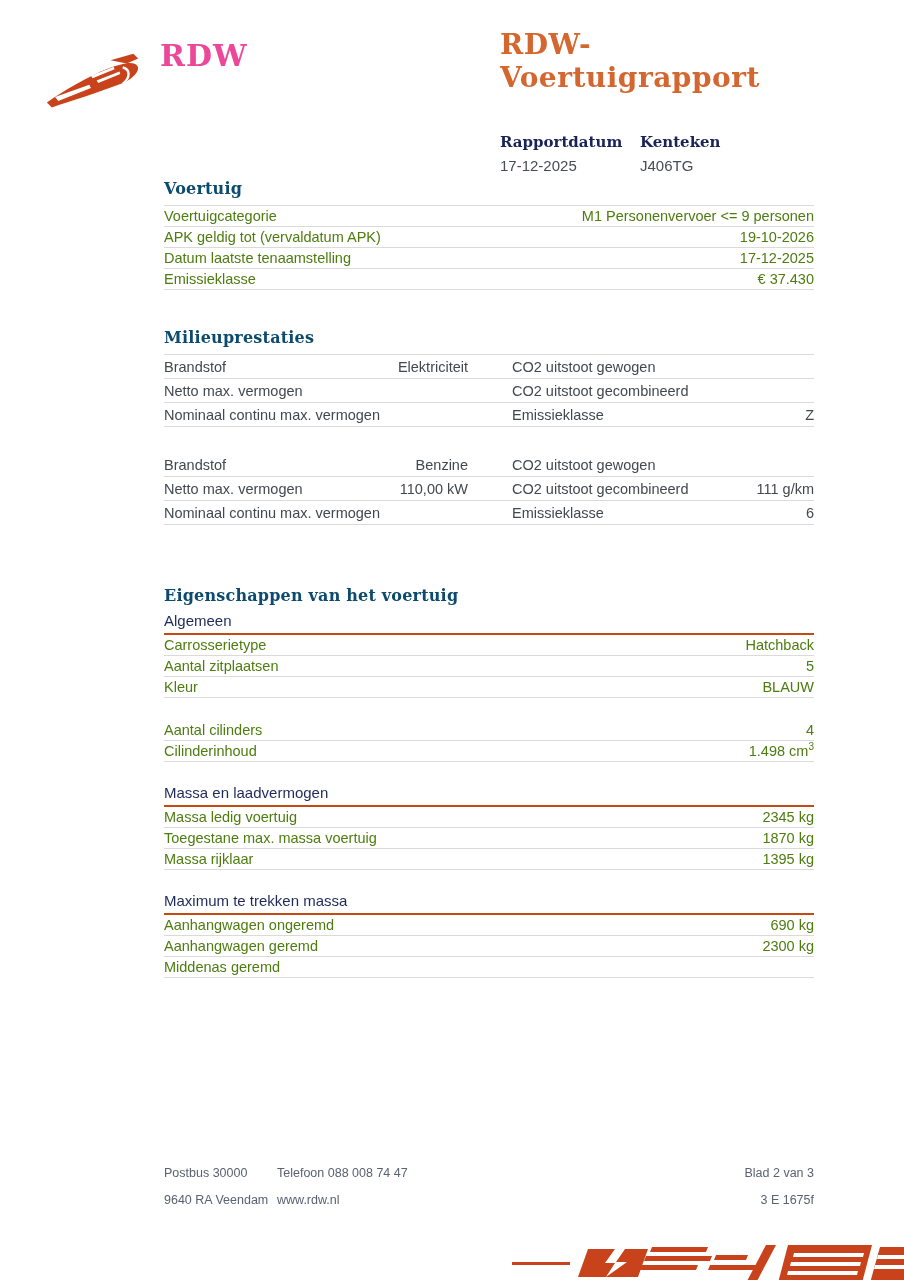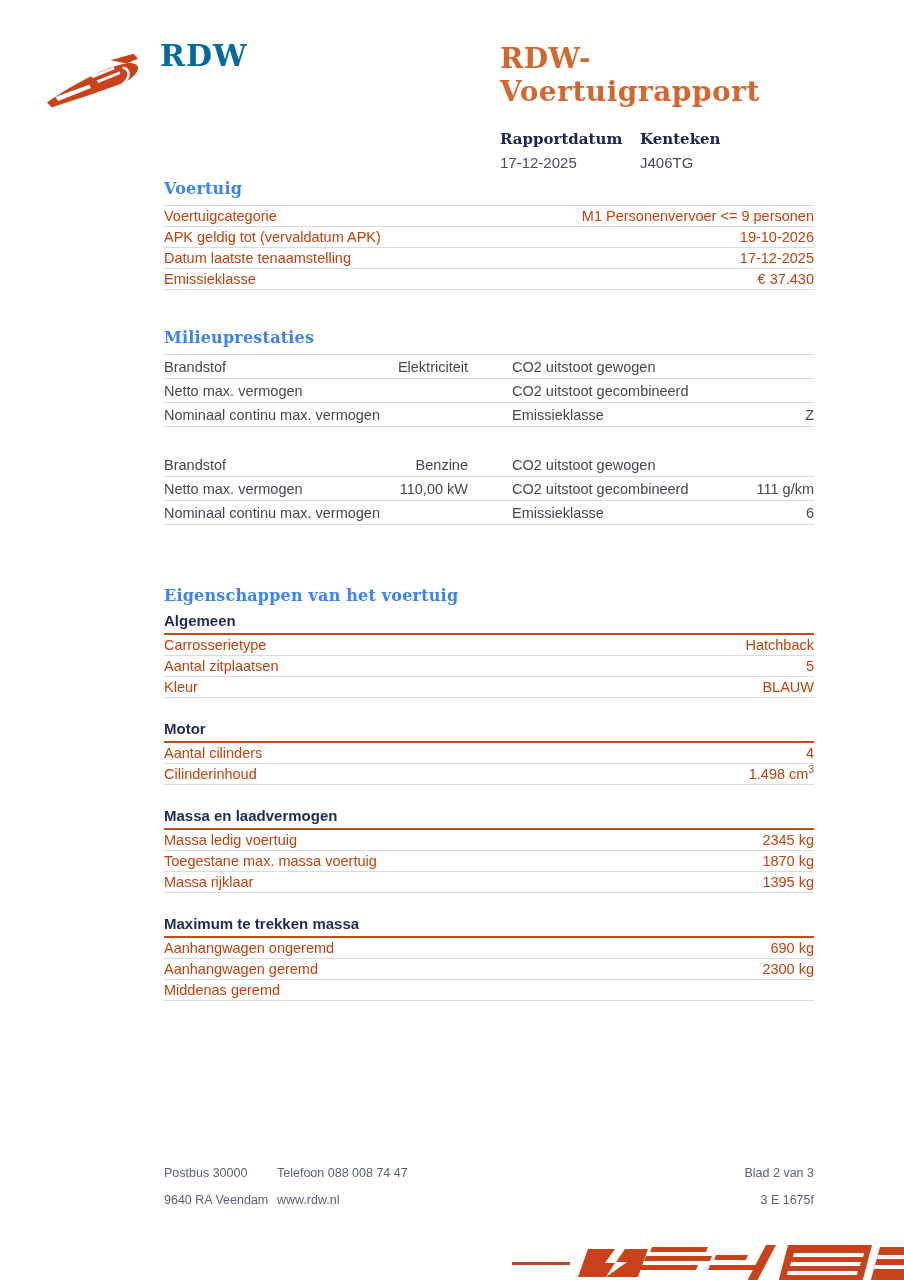--- a/index.html
+++ b/index.html
@@ -9,70 +9,70 @@
     background:#ffffff;
     overflow:hidden;
     font-family:"Liberation Sans", sans-serif;
     color:#43484f;
   }
   
   .logo { position:absolute; left:42px; top:50px; width:106px; height:62px; }
   .wordmark {
     position:absolute; left:160px; top:38px;
     font-family:"DejaVu Serif", serif; font-weight:bold;
-    font-size:30px; letter-spacing:1px; color:#0369a1;
-  }
-  .title-block { position:absolute; left:500px; top:42px; width:340px; }
+    font-size:30px; letter-spacing:1px; color:#ec4899;
+  }
+  .title-block { position:absolute; left:500px; top:28px; width:340px; }
   .doc-title {
     font-family:"DejaVu Serif", serif; font-weight:bold;
     font-size:28px; color:#d4662f; letter-spacing:0.5px;
   }
-  .meta-row { display:flex; margin-top:22px; }
+  .meta-row { display:flex; margin-top:39px; }
   .meta-col1 { width:140px; }
   .meta-label {
     font-family:"DejaVu Serif", serif; font-weight:bold;
     font-size:15px; color:#1b2456;
   }
   .meta-value { margin-top:6px; font-size:15px; color:#474c55; }
 
   
   .section { position:absolute; left:164px; width:650px; }
   .sec-voertuig { top:179px; }
   .sec-milieu   { top:328px; }
   .sec-eigen    { top:586px; }
 
   h2.orange-head {
     font-family:"DejaVu Serif", serif; font-weight:bold;
-    font-size:16px; color:#3b82f6; letter-spacing:0.2px;
+    font-size:16px; color:#0c4a6e; letter-spacing:0.2px;
     margin-bottom:7px;
   }
   .rows.topline { border-top:1px solid #dadada; }
   .row {
     display:flex; justify-content:space-between; align-items:center;
     height:21px; border-bottom:1px solid #dadada;
-    font-size:14.5px; color:#c2410c;
+    font-size:14.5px; color:#4d7c0f;
   }
   .row .lbl { white-space:nowrap; }
   .row .val { white-space:nowrap; text-align:right; }
   sup { font-size:10px; vertical-align:super; line-height:0; }
 
   
   .mrow {
     display:flex; align-items:center; height:24px;
     border-bottom:1px solid #dadada; font-size:14.5px;
   }
   .mrow .half1 { width:304px; display:flex; justify-content:space-between; }
   .mrow .half2 { margin-left:44px; flex:1; display:flex; justify-content:space-between; }
   .mblock2 { margin-top:26px; }
 
   
   .subsection { margin-top:22px; }
   .subsection.first { margin-top:4px; }
   .subhead {
-    font-size:15px; font-weight:bold; color:#1e2a5a;
+    font-size:15px; font-weight:normal; color:#1e2a5a;
     padding-bottom:4px; border-bottom:2px solid #c04b14;
   }
   .subsection .row:first-of-type { margin-top:2px; }
 
   
   .footer {
     position:absolute; left:164px; top:1166px; width:650px;
     display:flex; font-size:12.5px; color:#5a6170;
   }
   .f-col1 { width:113px; }
@@ -214,21 +214,20 @@
       <span class="lbl">Aantal zitplaatsen</span>
       <span class="val">5</span>
     </div>
     <div class="row">
       <span class="lbl">Kleur</span>
       <span class="val">BLAUW</span>
     </div>
   </div>
 
   <div class="subsection">
-    <div class="subhead">Motor</div>
     <div class="row">
       <span class="lbl">Aantal cilinders</span>
       <span class="val">4</span>
     </div>
     <div class="row">
       <span class="lbl">Cilinderinhoud</span>
       <span class="val"><span>1.498 cm</span><sup>3</sup></span>
     </div>
   </div>
 

